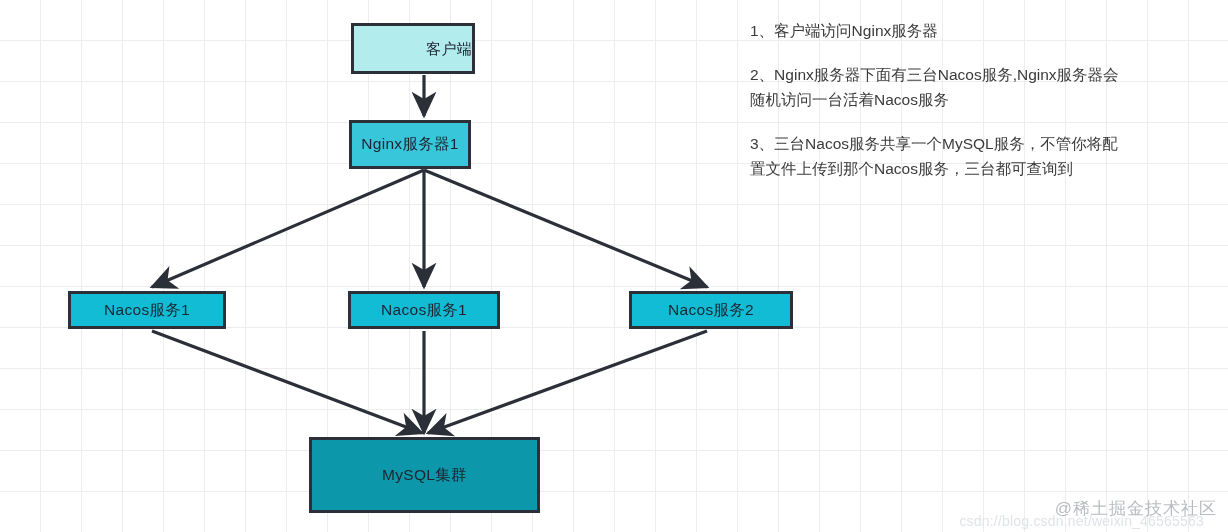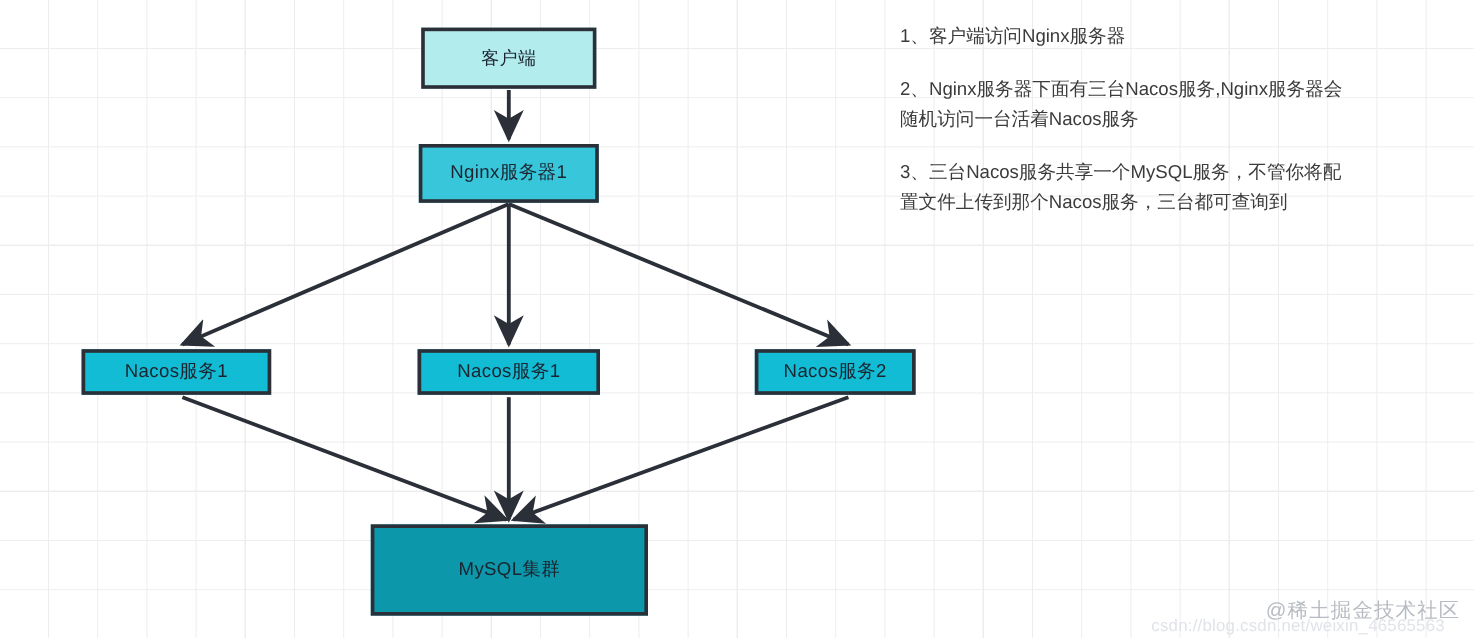--- a/index.html
+++ b/index.html
@@ -58,29 +58,30 @@
     z-index: 5;
   }
   .node .node-label {
     display: block;
     line-height: 1.2;
   }
 
   #node-client {
     left: 351px;
     top: 23px;
-    width: 146px;
+    width: 124px;
     height: 51px;
     background: #b3ecec;
     font-size: 15px;
+    justify-content: flex-end;
   }
   #node-nginx {
     left: 349px;
     top: 120px;
-    width: 150px;
+    width: 122px;
     height: 49px;
     background: #37c6da;
     font-size: 15.5px;
   }
   #node-nacos1 {
     left: 68px;
     top: 291px;
     width: 158px;
     height: 38px;
     background: #11bcd4;
@@ -90,21 +91,21 @@
     left: 348px;
     top: 291px;
     width: 152px;
     height: 38px;
     background: #11bcd4;
     font-size: 15.5px;
   }
   #node-nacos3 {
     left: 629px;
     top: 291px;
-    width: 134px;
+    width: 164px;
     height: 38px;
     background: #11bcd4;
     font-size: 15.5px;
   }
   #node-mysql {
     left: 309px;
     top: 437px;
     width: 231px;
     height: 76px;
     background: #0c97aa;

